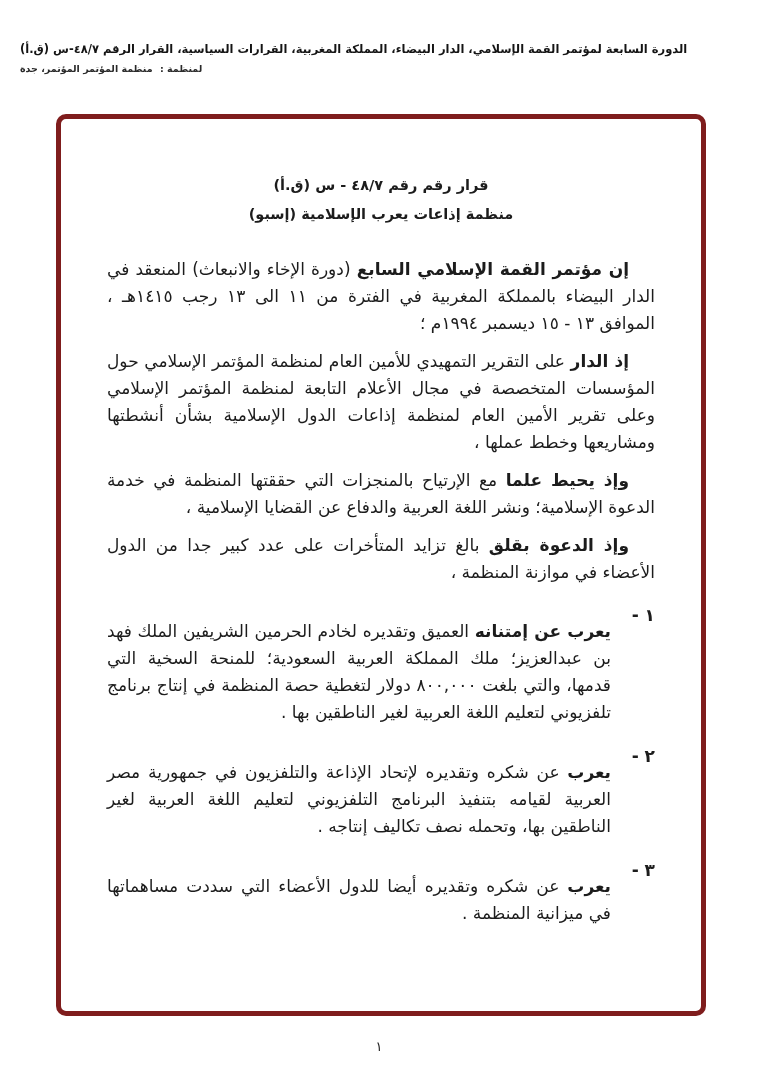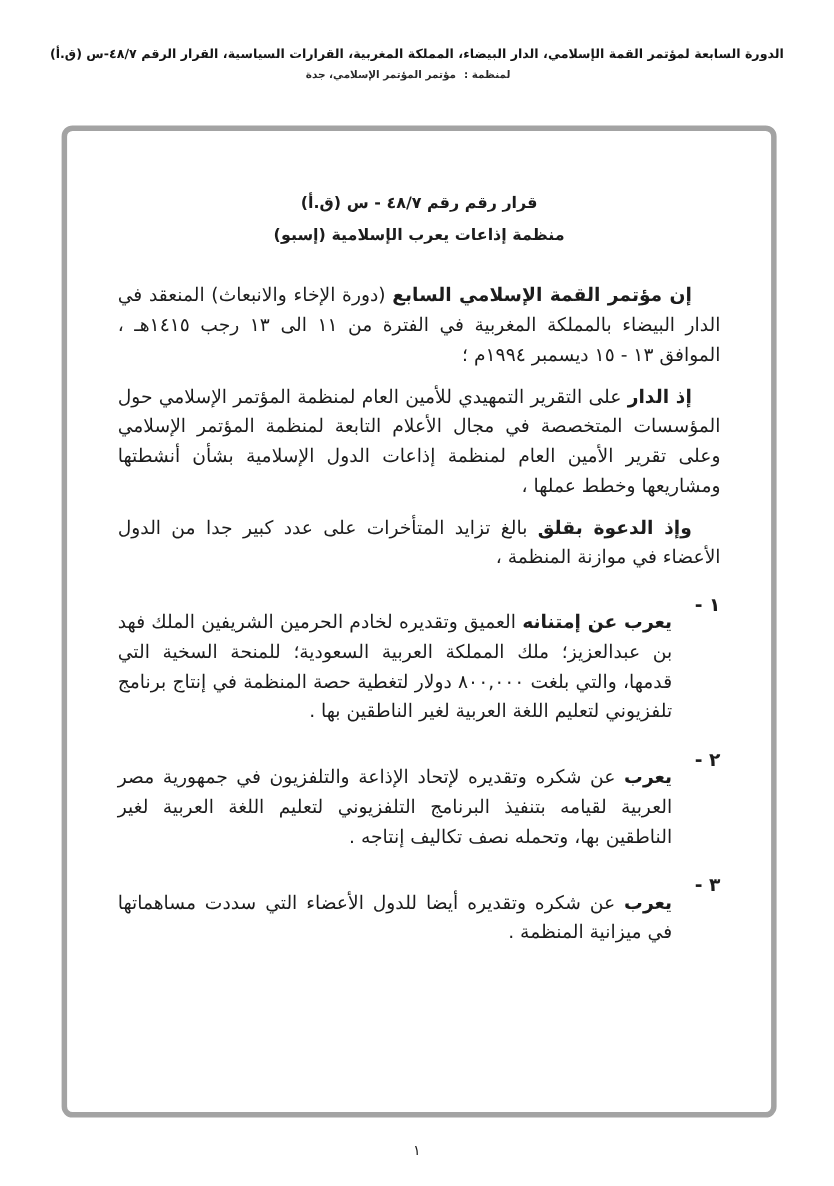--- a/index.html
+++ b/index.html
@@ -13,42 +13,42 @@
   .page {
     position: relative;
     width: 758px; height: 1078px;
     background: #ffffff;
   }
   
   .header {
     position: absolute;
     top: 42px; right: 20px; left: 20px;
     direction: rtl;
-    text-align: center;
+    text-align: left;
     color: #141414;
   }
   .header-line1 {
     font-size: 11.5px;
     font-weight: bold;
     letter-spacing: 0.1px;
   }
   .header-source {
     margin-top: 7px;
     padding-right: 16px;
     font-size: 9.5px;
     font-weight: bold;
     color: #2a2a2a;
   }
   .header-source .src-label { margin-left: 4px; }
   
   .doc-frame {
     position: absolute;
     left: 56px; top: 114px;
     width: 650px; height: 902px;
-    border: 5px solid #a3a3a3;
+    border: 5px solid #7f1d1d;
     border-radius: 10px;
     background: #ffffff;
   }
   .doc-content {
     position: absolute;
     inset: 0;
     padding: 58px 46px 0 46px;
     direction: rtl;
     color: #1c1c1c;
   }
@@ -95,38 +95,39 @@
 </style>
 </head>
 <body>
 
 <div class="page">
 
   <div class="header">
     <div class="header-line1">الدورة السابعة لمؤتمر القمة الإسلامي، الدار البيضاء، المملكة المغربية، القرارات السياسية، القرار الرقم ٤٨/٧-س (ق.أ)</div>
     <div class="header-source">
       <span class="src-label">لمنظمة :</span>
-      <span>مؤتمر المؤتمر الإسلامي، جدة</span>
+      <span>منظمة المؤتمر المؤتمر، جدة</span>
     </div>
   </div>
 
   <div class="doc-frame">
     <div class="doc-content">
 
       <div class="doc-title">
         <div class="t-line">قرار رقم رقم ٤٨/٧ - س (ق.أ)</div>
         <div class="t-line">منظمة إذاعات يعرب الإسلامية (إسبو)</div>
       </div>
 
       <div class="body-text">
 
         <div class="para"><span class="lead">إن مؤتمر القمة الإسلامي السابع</span><span> (دورة الإخاء والانبعاث) المنعقد في الدار البيضاء بالمملكة المغربية في الفترة من ١١ الى ١٣ رجب ١٤١٥هـ ، الموافق ١٣ - ١٥ ديسمبر ١٩٩٤م ؛</span></div>
 
         <div class="para"><span class="lead">إذ الدار</span><span> على التقرير التمهيدي للأمين العام لمنظمة المؤتمر الإسلامي حول المؤسسات المتخصصة في مجال الأعلام التابعة لمنظمة المؤتمر الإسلامي وعلى تقرير الأمين العام لمنظمة إذاعات الدول الإسلامية بشأن أنشطتها ومشاريعها وخطط عملها ،</span></div>
 
+        <div class="para"><span class="lead">وإذ يحيط علما</span><span> مع الإرتياح بالمنجزات التي حققتها المنظمة في خدمة الدعوة الإسلامية؛ ونشر اللغة العربية والدفاع عن القضايا الإسلامية ،</span></div>
 
         <div class="para"><span class="lead">وإذ الدعوة بقلق</span><span> بالغ تزايد المتأخرات على عدد كبير جدا من الدول الأعضاء في موازنة المنظمة ،</span></div>
 
         <div class="items">
 
           <div class="item">
             <span class="item-num">١ -</span>
             <div class="item-text"><span class="lead">يعرب عن إمتنانه</span><span> العميق وتقديره لخادم الحرمين الشريفين الملك فهد بن عبدالعزيز؛ ملك المملكة العربية السعودية؛ للمنحة السخية التي قدمها، والتي بلغت ٨٠٠,٠٠٠ دولار لتغطية حصة المنظمة في إنتاج برنامج تلفزيوني لتعليم اللغة العربية لغير الناطقين بها .</span></div>
           </div>
 

